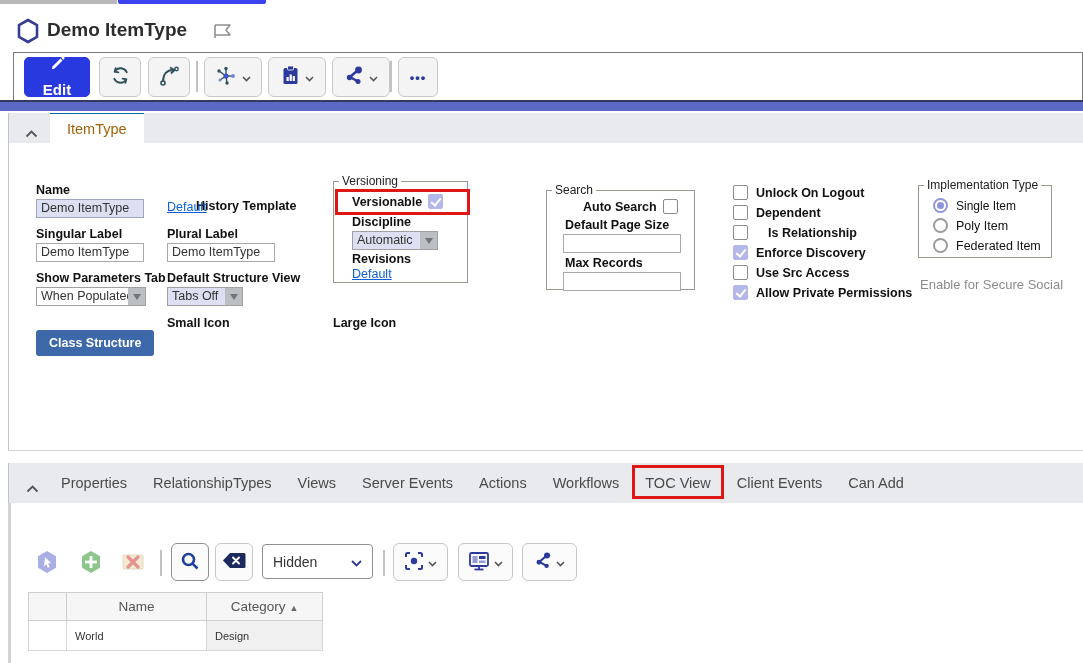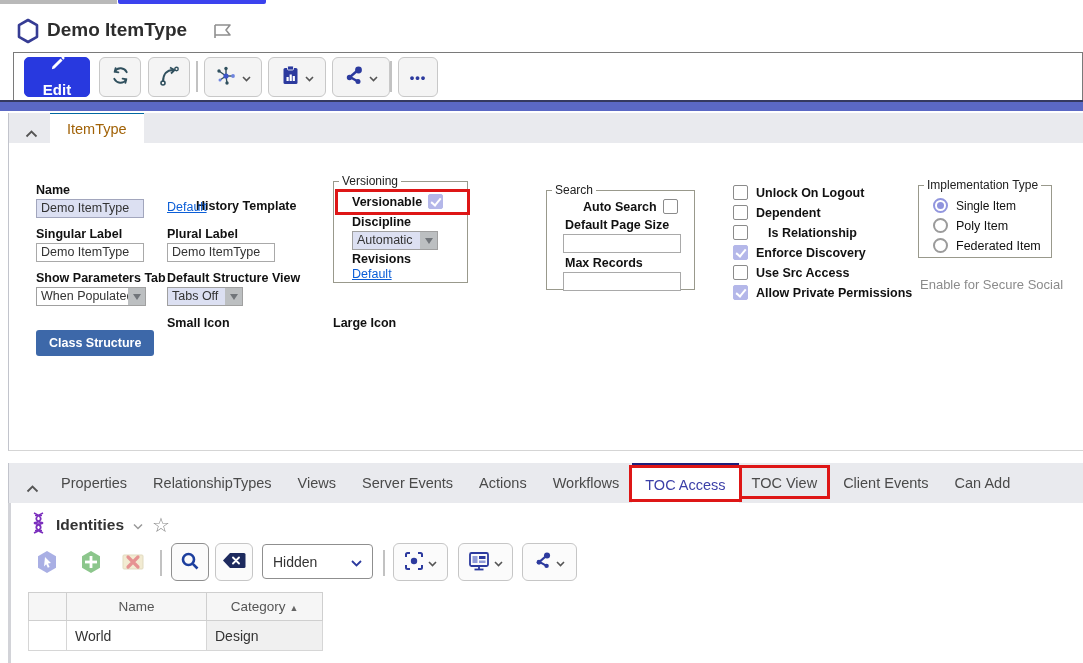--- a/index.html
+++ b/index.html
@@ -75,21 +75,21 @@
         border:1px solid #c6c6c6; border-radius:6px; height:38px; cursor:pointer; }
   .tb2.flat { background:transparent; border:none; }
   .sel { display:flex; align-items:center; justify-content:space-between; background:#fff;
         border:1px solid #8f8f8f; border-radius:4px; height:35px; padding:0 10px; cursor:pointer;
         font-size:14px; color:#333; }
 
   
   .grid { border-collapse:collapse; }
   .grid th { background:#f6f6f6; border:1px solid #cfcfcf; font-size:13.5px; font-weight:normal;
         color:#555; height:28px; text-align:center; }
-  .grid td { border:1px solid #d6d6d6; font-size:14px; color:#333; height:30px; padding:0 8px; }
+  .grid td { border:1px solid #d6d6d6; font-size:11px; color:#333; height:30px; padding:0 8px; }
   .sorticon { font-size:9px; color:#666; margin-left:4px; }
 
   .chev-sm { flex:none; }
   .star { font-size:20px; color:#8a8a8a; cursor:pointer; }
 </style>
 </head>
 <body>
 
 <div id="page">
 
@@ -325,54 +325,35 @@
       </div>
     <div class="btab">
         <span>Server Events</span>
       </div>
     <div class="btab">
         <span>Actions</span>
       </div>
     <div class="btab">
         <span>Workflows</span>
       </div>
-    <div class="btab active">
-      <span>TOC Access</span>
-      <span class="abs redbox" style="left:-3px;top:-1px;right:-3px;bottom:1px;"></span>
-    </div>
     <div class="btab" style="position:relative;">
       <span>TOC View</span>
       <span class="abs redbox" style="left:0;top:2px;right:0;bottom:4px;"></span>
     </div>
     <div class="btab">
         <span>Client Events</span>
       </div>
     <div class="btab">
         <span>Can Add</span>
       </div>
 
   </div>
 
   <div class="abs panel" style="left:8px;top:503px;width:1075px;height:160px;border-left:3px solid #d2d3d8;"></div>
 
-  <div class="abs" style="left:30px;top:511px;display:flex;align-items:center;gap:9px;">
-    <span>
-      <svg width="17" height="24" viewBox="0 0 17 24" fill="none" stroke="#7b2ebd" stroke-width="1.8">
-          <path d="M4 2 C13 6 13 10 4 12 C13 14 13 18 4 22"></path>
-          <path d="M13 2 C4 6 4 10 13 12 C4 14 4 18 13 22"></path>
-          <line x1="5" y1="4.5" x2="12" y2="4.5" stroke-width="1.4"></line>
-          <line x1="5" y1="19.5" x2="12" y2="19.5" stroke-width="1.4"></line>
-        </svg>
-    </span>
-    <span style="font-size:15.5px;font-weight:bold;color:#333;">Identities</span>
-    <span><svg width="10" height="7" viewBox="0 0 10 7" fill="none" stroke="#999" stroke-width="1.5">
-          <path d="M1 1.5 L5 5.5 L9 1.5"></path>
-        </svg></span>
-    <span class="star">☆</span>
-  </div>
 
   <button class="abs tb2 flat" style="left:28px;top:544px;width:38px;">
     <span>
       <svg width="24" height="26" viewBox="0 0 24 26">
           <path d="M12 2 L21 7.2 V18.8 L12 24 L3 18.8 V7.2 Z" fill="#a9afe4"></path>
           <path d="M10 8 L16 14 L13 14.5 L14.6 18 L12.8 18.8 L11.2 15.3 L9 17.5 Z" fill="#fff"></path>
         </svg>
     </span>
   </button>
   <button class="abs tb2 flat" style="left:72px;top:544px;width:38px;">

